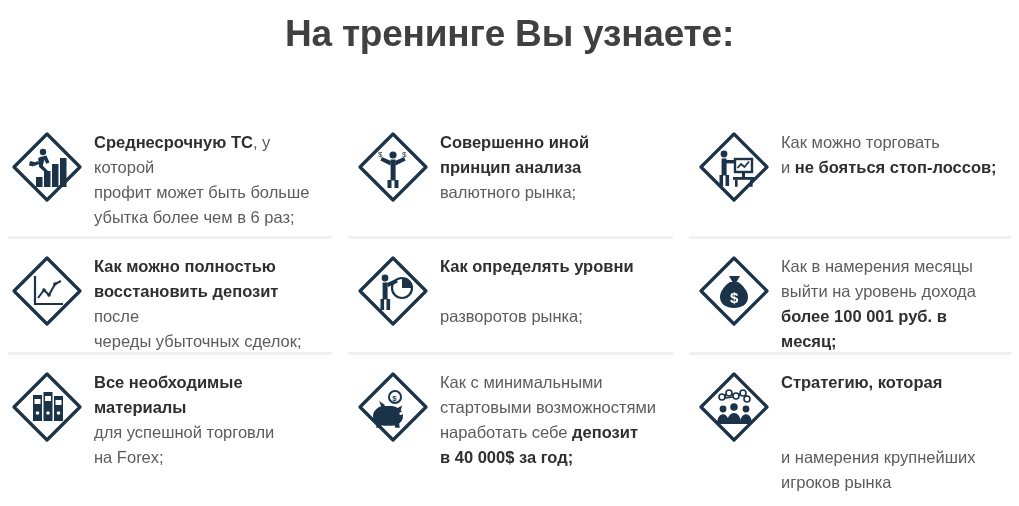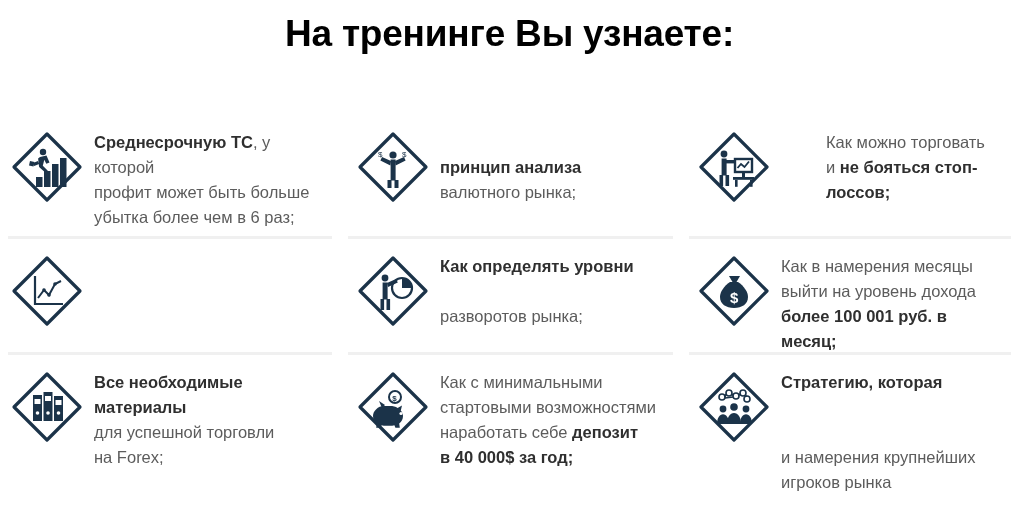--- a/index.html
+++ b/index.html
@@ -12,21 +12,21 @@
   }
   .page{position:relative;width:1019px;height:506px;}
 
   
   .title{
     position:absolute;
     top:8px;left:0;width:1019px;
     text-align:center;
     font-size:37px;
     font-weight:bold;
-    color:#000000;
+    color:#404040;
     letter-spacing:-0.2px;
     line-height:52px;
     white-space:nowrap;
   }
 
   
   .grid{
     position:absolute;
     top:112px;left:0;
     width:1019px;
@@ -35,21 +35,21 @@
   }
   .cell{
     position:relative;
     display:flex;
     align-items:flex-start;
     box-sizing:border-box;
     padding:14px 12px 10px 8px;
   }
   .r1c1{height:124px;justify-content:space-between;}
   .r1c2{height:124px;}
-  .r1c3{height:124px;gap:45px;}
+  .r1c3{height:124px;}
   .r2c1{height:116px;}
   .r2c2{height:104px;}
   .r2c3{height:116px;}
   .r3c1{height:140px;}
   .r3c2{height:140px;}
   .r3c3{height:140px;}
 
   
   .cell.div{border-top:none;}
   .cell.div::before{
@@ -122,21 +122,21 @@
             <rect x="36.6" y="31.5" width="5" height="21"></rect>
             <rect x="33.5" y="52" width="4" height="8"></rect>
             <rect x="40.5" y="52" width="4" height="8"></rect>
             <path d="M37 33 l-9 -4 l-1.6 3.4 l10 5 z"></path>
             <path d="M41 33 l9 -4 l1.6 3.4 l-10 5 z"></path>
             <text x="24" y="29" font-size="8" font-family="'Liberation Sans',sans-serif" fill="#1b3349">$</text>
             <text x="48" y="29" font-size="8" font-family="'Liberation Sans',sans-serif" fill="#1b3349">$</text>
           </g>
         </svg>
       </span>
-      <div class="txt"><br><b>принцип анализа</b><br><span>валютного рынка;</span></div>
+      <div class="txt"><b>Совершенно иной</b><br><b>принцип анализа</b><br><span>валютного рынка;</span></div>
     </div>
 
     <div class="cell r1c3 col3">
       <span class="icon-wrap">
         <svg viewBox="0 0 78 78">
           <path d="M39 6 L72 39 L39 72 L6 39 Z" fill="none" stroke="#1b3349" stroke-width="3.2" stroke-linejoin="round"></path>
           <g fill="#1b3349">
             <circle cx="29" cy="26" r="3.4"></circle>
             <rect x="26.6" y="30.5" width="5" height="17"></rect>
             <rect x="24.5" y="47" width="3.6" height="11"></rect>
@@ -162,20 +162,21 @@
             <path d="M27 24 L27 52 L55 52"></path>
             <path d="M30 46 L36 38 L41 43 L47 32 L53 29" stroke-width="2"></path>
           </g>
           <g fill="#1b3349">
             <circle cx="36" cy="38" r="1.8"></circle>
             <circle cx="41" cy="43" r="1.8"></circle>
             <circle cx="47" cy="32" r="1.8"></circle>
           </g>
         </svg>
       </span>
+      <div class="txt"><b>Как можно полностью</b><br><b>восстановить депозит</b><span> после</span><br><span>череды убыточных сделок;</span></div>
     </div>
 
     <div class="cell r2c2 col2 div">
       <span class="icon-wrap">
         <svg viewBox="0 0 78 78">
           <path d="M39 6 L72 39 L39 72 L6 39 Z" fill="none" stroke="#1b3349" stroke-width="3.2" stroke-linejoin="round"></path>
           <g fill="#1b3349">
             <circle cx="31" cy="26" r="3.4"></circle>
             <rect x="28.6" y="30.5" width="5" height="17"></rect>
             <rect x="26.5" y="47" width="3.6" height="11"></rect>

